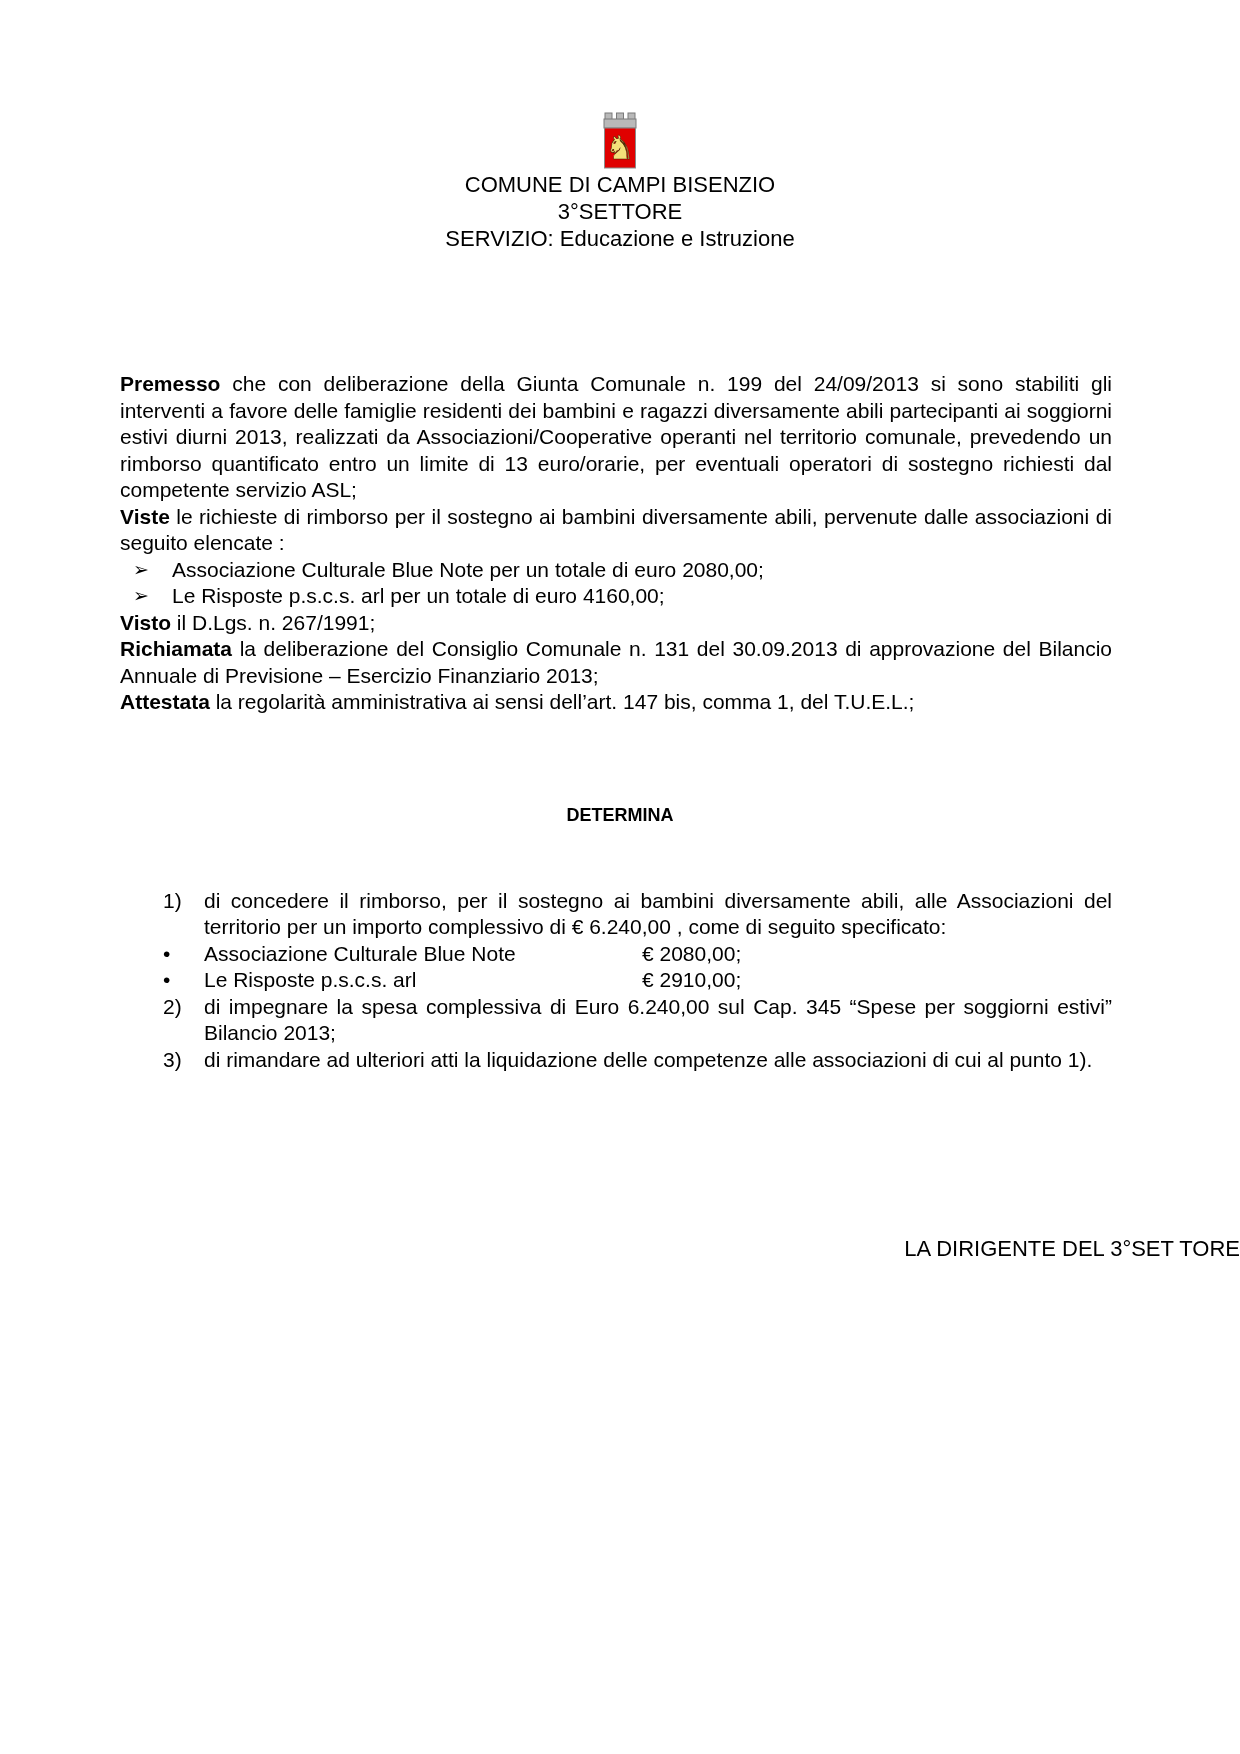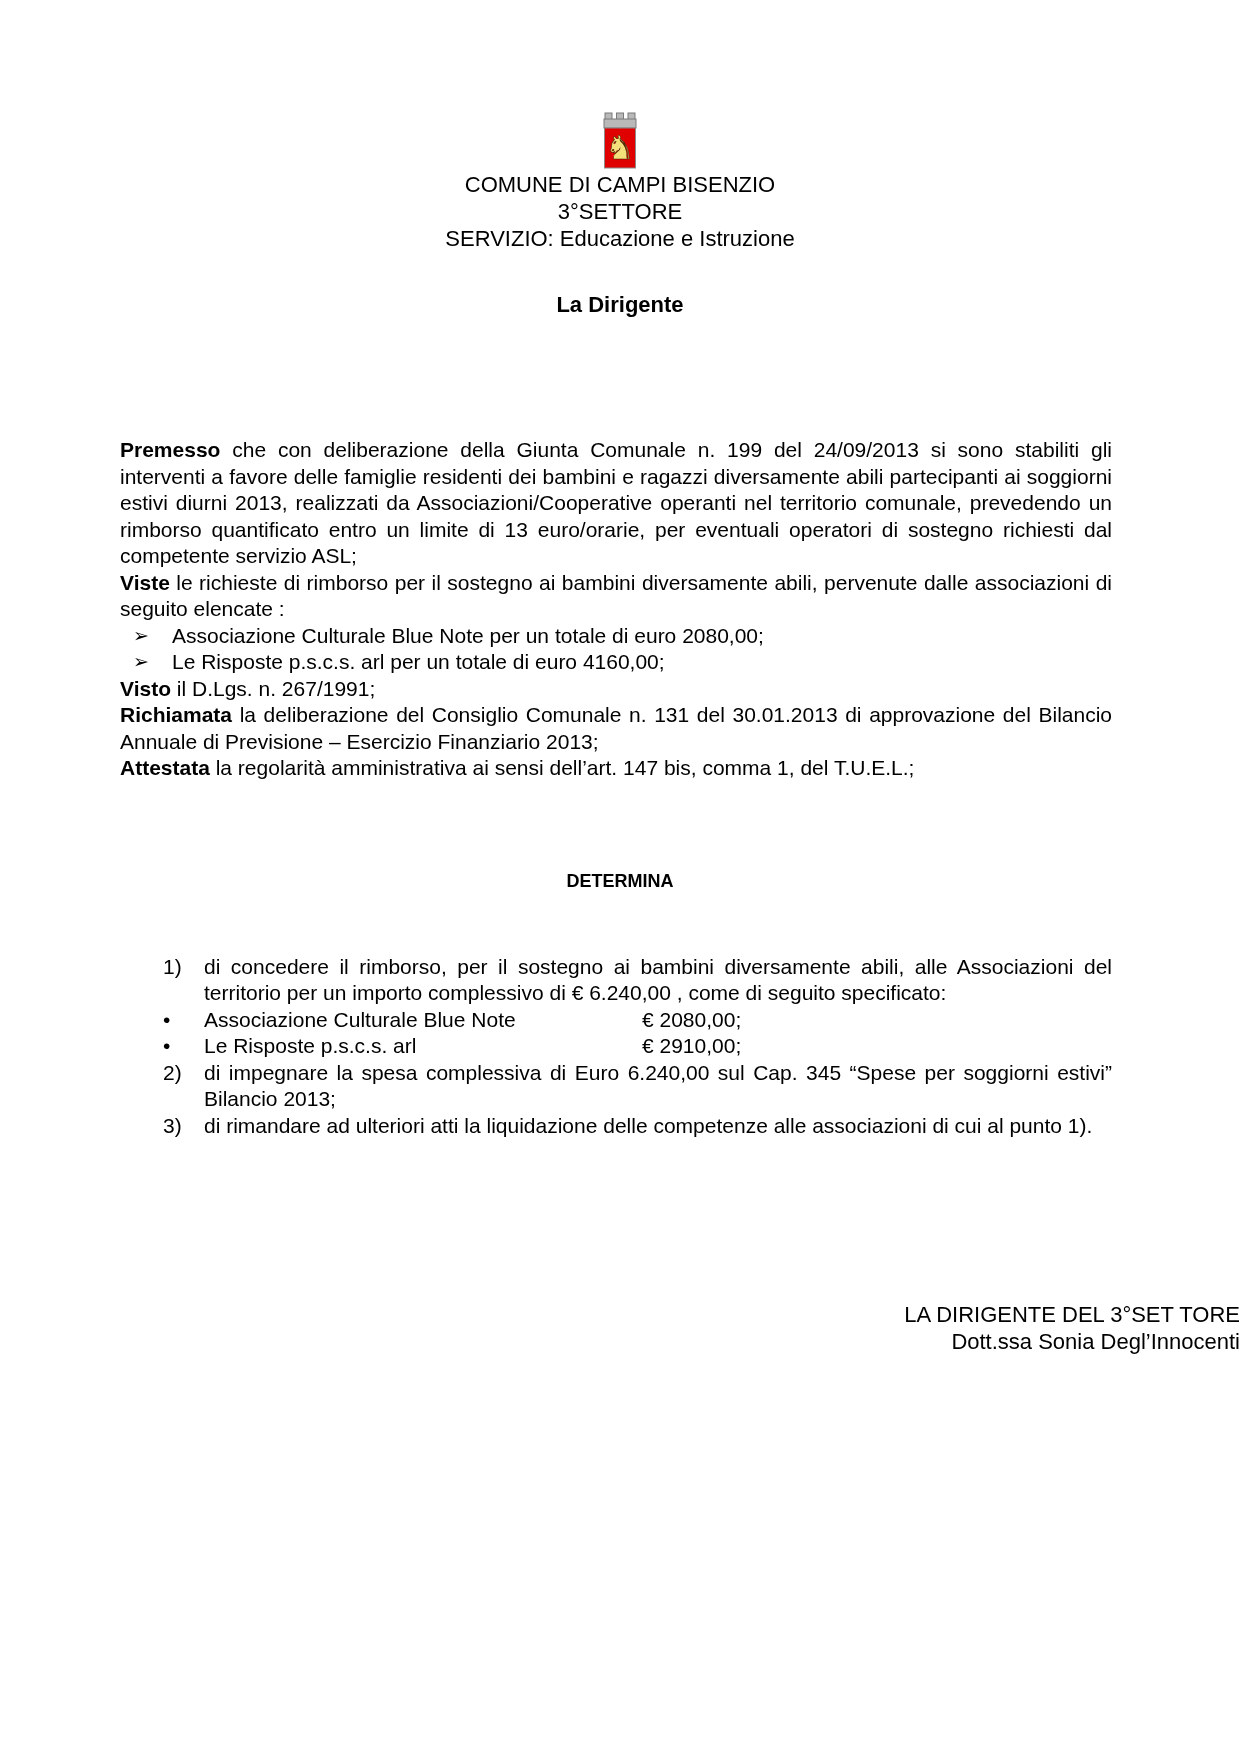--- a/index.html
+++ b/index.html
@@ -48,37 +48,36 @@
       <rect x="28" y="1" width="7" height="7" stroke="#7a7a7a" stroke-width="1" fill="#b9b9b9"></rect>
       <rect x="4" y="7" width="32" height="9" stroke="#7a7a7a" stroke-width="1" fill="#b9b9b9"></rect>
       <rect x="4.5" y="16" width="31" height="40" stroke="#8a8a8a" stroke-width="1" fill="#e00000"></rect>
       <text x="20" y="47" font-size="33" text-anchor="middle" stroke="#332200" stroke-width="0.5" fill="#f4e07a">♞</text>
     </svg>
     <div class="h-line">COMUNE DI CAMPI BISENZIO</div>
     <div class="h-line">3°SETTORE</div>
     <div class="h-line">SERVIZIO: Educazione e Istruzione</div>
   </div>
 
-  <div class="role-title">La Dirigente</div>
 
   <div class="content">
     <p><strong>Premesso</strong><span> che con deliberazione della  Giunta Comunale n. 199 del 24/09/2013 si  sono stabiliti gli interventi a favore delle famiglie residenti dei bambini e ragazzi diversamente abili partecipanti ai soggiorni estivi diurni 2013, realizzati da Associazioni/Cooperative operanti nel territorio comunale, prevedendo un rimborso quantificato entro un limite di 13 euro/orarie, per eventuali operatori di sostegno richiesti dal competente servizio ASL;</span></p>
     <p><strong>Viste</strong><span> le richieste di rimborso per il sostegno ai bambini diversamente abili, pervenute dalle associazioni di seguito elencate :</span></p>
 
     <div class="arrow-row">
       <span class="arrow-marker">➢</span>
       <span class="arrow-text">Associazione Culturale Blue Note per un totale di euro 2080,00;</span>
     </div>
     <div class="arrow-row">
       <span class="arrow-marker">➢</span>
       <span class="arrow-text">Le Risposte p.s.c.s. arl per un totale di euro 4160,00;</span>
     </div>
 
     <p><strong>Visto</strong><span> il D.Lgs. n. 267/1991;</span></p>
-    <p><strong>Richiamata</strong><span> la deliberazione del Consiglio Comunale n. 131 del 30.01.2013 di approvazione del Bilancio Annuale di Previsione  –  Esercizio Finanziario 2013;</span></p>
+    <p><strong>Richiamata</strong><span> la deliberazione del Consiglio Comunale n. 131 del 30.09.2013 di approvazione del Bilancio Annuale di Previsione  –  Esercizio Finanziario 2013;</span></p>
     <p><strong>Attestata</strong><span>  la regolarità amministrativa ai sensi dell’art. 147 bis, comma 1, del T.U.E.L.;</span></p>
   </div>
 
   <div class="determina-heading">DETERMINA</div>
 
   <div class="d-list">
     <div class="d-row">
       <span class="d-marker">1)</span>
       <div class="d-text">di concedere il rimborso, per il sostegno ai bambini diversamente abili, alle Associazioni del territorio  per un importo complessivo di € 6.240,00 , come di seguito specificato:</div>
     </div>
@@ -95,16 +94,15 @@
       <div class="d-text">di impegnare la spesa complessiva di  Euro 6.240,00 sul Cap. 345 “Spese per soggiorni estivi”  Bilancio 2013;</div>
     </div>
     <div class="d-row">
       <span class="d-marker">3)</span>
       <div class="d-text">di rimandare ad ulteriori atti la liquidazione delle competenze alle associazioni di cui al punto 1).</div>
     </div>
   </div>
 
   <div class="signature">
     <div>LA DIRIGENTE DEL 3°SET TORE</div>
-    <div>Dott.ssa Sonia Degl’Innocenti</div>
   </div>
 
 </div>
 
 </body></html>

